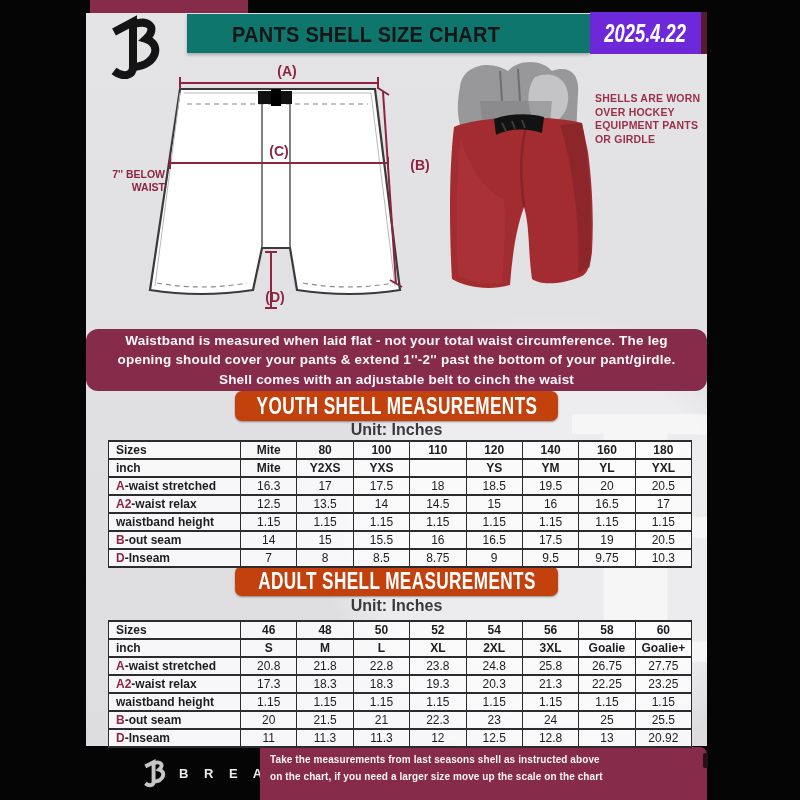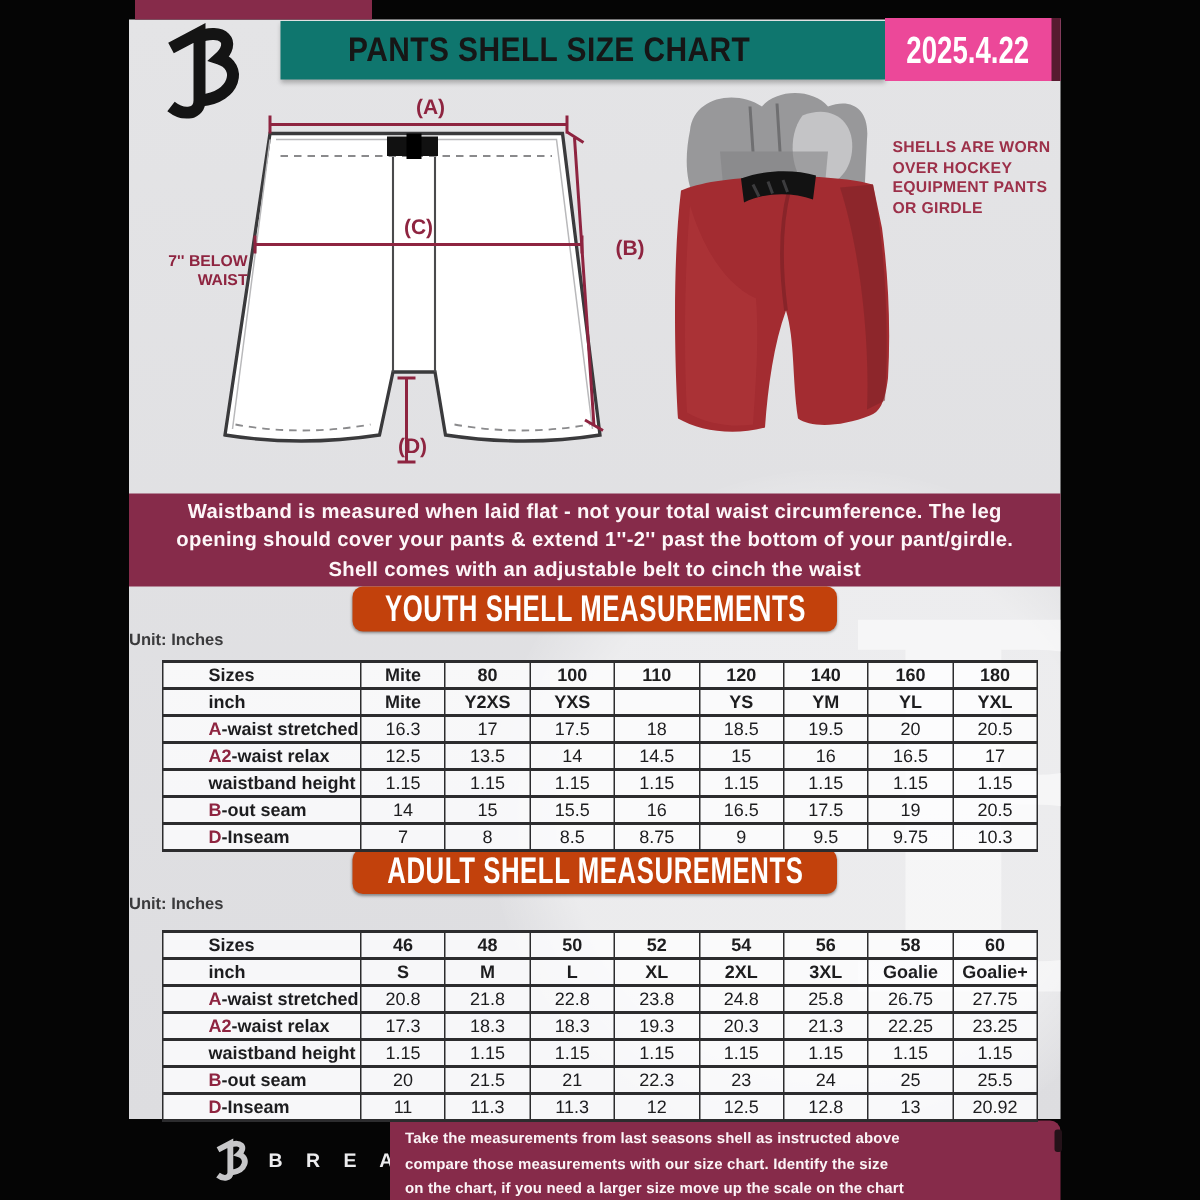--- a/index.html
+++ b/index.html
@@ -14,50 +14,50 @@
              opacity:.55;z-index:1;}
   .wm-b{position:absolute;left:470px;top:360px;font-family:"DejaVu Serif",serif;font-weight:700;
         font-size:340px;line-height:340px;color:rgba(255,255,255,.5);z-index:1;}
   
   .top-strip{position:absolute;left:90px;top:0;width:158px;height:13px;background:#862b4a;}
   .logo{position:absolute;left:103px;top:15px;z-index:3;}
   .title-bar{position:absolute;left:187px;top:14px;width:403px;height:39px;background:#0f766e;
              box-shadow:0 2px 3px rgba(0,0,0,.25);z-index:3;display:flex;align-items:center;padding-left:19px;}
   .title-bar span{display:inline-block;margin-left:26px;font-size:21px;font-weight:700;color:#161616;
                   letter-spacing:.3px;transform:scale(.95,1.08);transform-origin:left center;white-space:nowrap;}
-  .date-box{position:absolute;left:590px;top:12px;width:117px;height:42px;background:#ec4899;
-            border-right:6px solid #571b30;z-index:3;display:flex;align-items:center;justify-content:center;}
+  .date-box{position:absolute;left:590px;top:12px;width:117px;height:42px;background:#6d28d9;
+            border-right:6px solid #571b30;z-index:3;display:flex;align-items:center;justify-content:center;font-style:italic;}
   .date-box span{display:inline-block;font-size:23px;font-weight:700;color:#fff;
                  transform:scale(.8,1.1);white-space:nowrap;}
   
   .diagram{position:absolute;left:95px;top:62px;width:345px;height:255px;z-index:2;}
   .diagram .lbl{position:absolute;width:44px;text-align:center;font-size:14px;font-weight:700;color:#8e2440;}
   .below-waist{position:absolute;left:6px;top:88px;width:64px;text-align:right;
                font-size:10.5px;line-height:13px;font-weight:600;color:#8e2440;margin-top:18px;}
   .photo{position:absolute;left:440px;top:57px;z-index:2;}
   .side-note{position:absolute;left:595px;top:92px;width:112px;font-size:10.5px;line-height:13.5px;
              font-weight:600;color:#9c3049;z-index:2;letter-spacing:.2px;}
   
   .notice{position:absolute;left:86px;top:329px;width:621px;height:62px;background:#862b4a;z-index:4;
-          display:flex;flex-direction:column;justify-content:center;text-align:center;}
+          display:flex;flex-direction:column;justify-content:center;text-align:center;border-radius:12px;}
   .notice div{color:#fdf6f8;font-size:13.5px;line-height:19.5px;font-weight:600;letter-spacing:.2px;}
   
   .sec-banner{position:absolute;left:235px;width:323px;height:30px;background:#c2410c;border-radius:7px;
               z-index:4;display:flex;align-items:center;justify-content:center;box-shadow:0 1px 2px rgba(0,0,0,.4);}
   .sec-banner span{display:inline-block;color:#fff;font-size:22px;font-weight:700;white-space:nowrap;
                    transform:scale(.78,1.12);letter-spacing:.5px;}
-  .unit{position:absolute;left:86px;width:621px;font-size:11px;font-weight:600;
+  .unit{position:absolute;left:86px;width:621px;text-align:center;font-size:16px;font-weight:600;
         color:#3a3a3c;z-index:4;}
   
   .mtable{position:absolute;left:108px;width:584px;z-index:5;border-top:2px solid #2c2c2e;}
   .t-row{display:grid;grid-template-columns:133px repeat(8,1fr);height:18px;
          border-bottom:2px solid #2c2c2e;background:rgba(253,253,254,.82);}
   .t-cell{border-right:1.5px solid #2c2c2e;font-size:12px;color:#1d1d1f;display:flex;
           align-items:center;justify-content:center;overflow:hidden;white-space:nowrap;}
-  .t-cell:first-child{border-left:1.5px solid #2c2c2e;justify-content:flex-start;padding-left:30px;font-weight:700;}
+  .t-cell:first-child{border-left:1.5px solid #2c2c2e;justify-content:flex-start;padding-left:7px;font-weight:700;}
   .t-head .t-cell{font-weight:700;}
   .t-prefix{color:#8e2440;font-weight:700;}
   
   .footer-logo{position:absolute;left:141px;top:758px;z-index:3;display:flex;align-items:center;}
   .footer-brand{color:#ececee;font-size:13px;font-weight:600;letter-spacing:6px;margin-left:12px;}
   .footer-box{position:absolute;left:260px;top:747px;width:447px;height:53px;background:#862b4a;
               border-top-right-radius:7px;z-index:3;padding:5px 8px 0 10px;}
   .footer-box div{color:#fbf4f6;font-size:10px;line-height:16.5px;font-weight:600;letter-spacing:.1px;}
   .footer-notch{position:absolute;left:703px;top:753px;width:5px;height:15px;background:#241219;
                 border-radius:2px;z-index:4;}
@@ -315,18 +315,17 @@
 
   <div class="footer-logo">
     <svg width="26" height="30" viewBox="0 0 60 64">
       <path d="M27 10 C45 3 54 13 42 24 C58 29 53 50 30 52" fill="none" stroke="#c7c7c9" stroke-width="9"></path>
       <path d="M10 17 L29 7 L29 52 C29 61 19 63 10 56" fill="none" stroke="#c7c7c9" stroke-width="9"></path>
     </svg>
     <span class="footer-brand">B R E A K A W A Y</span>
   </div>
   <div class="footer-box">
     <div>Take the measurements from last seasons shell as instructed above</div>
-    <div>compare those measurements  with our size chart. Identify the size</div>
     <div>on the chart, if you need a larger size move up the scale on the chart</div>
   </div>
   <div class="footer-notch"></div>
 
 </div>
 
 </body></html>

